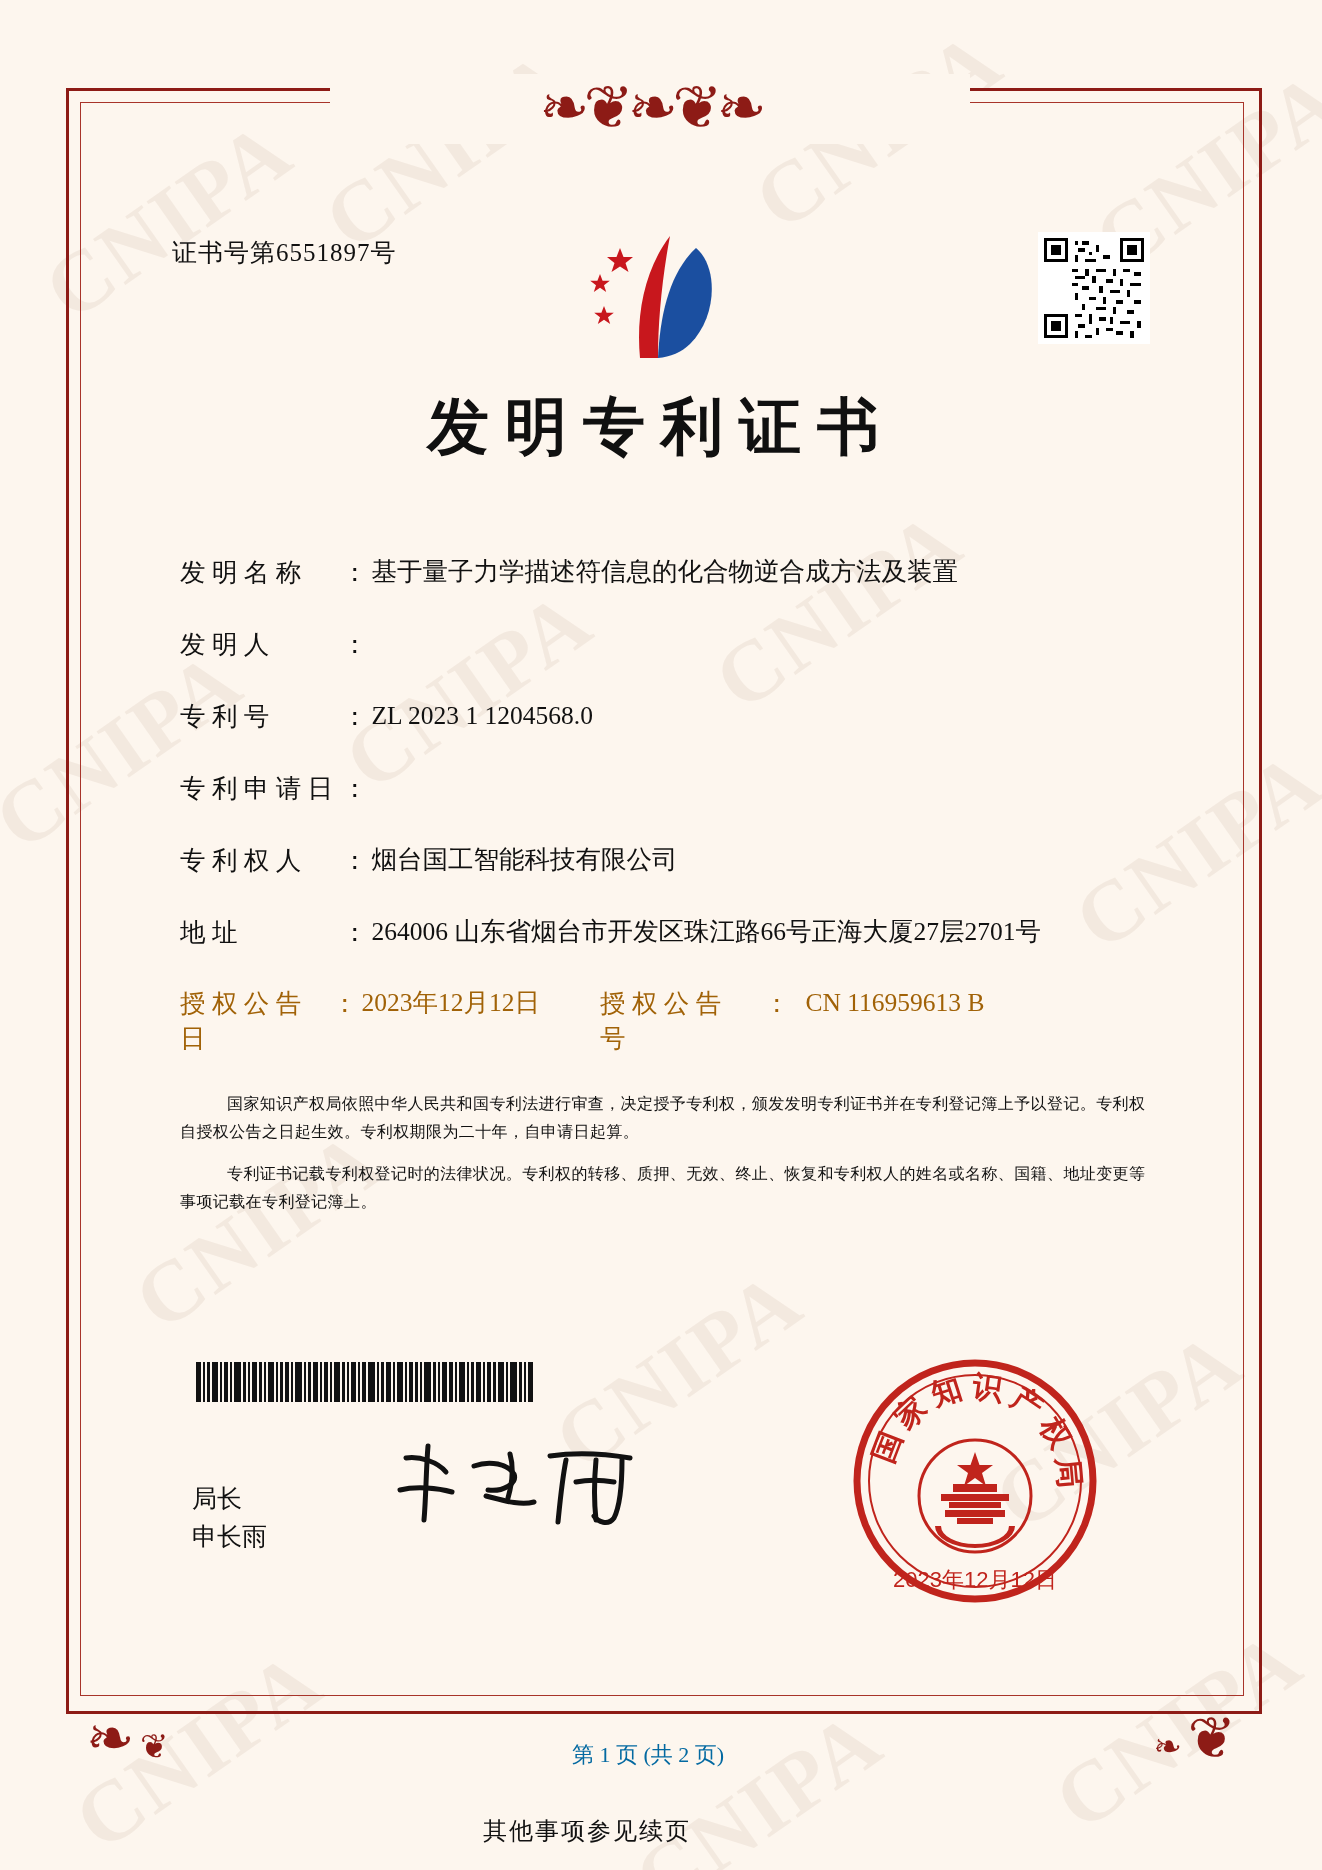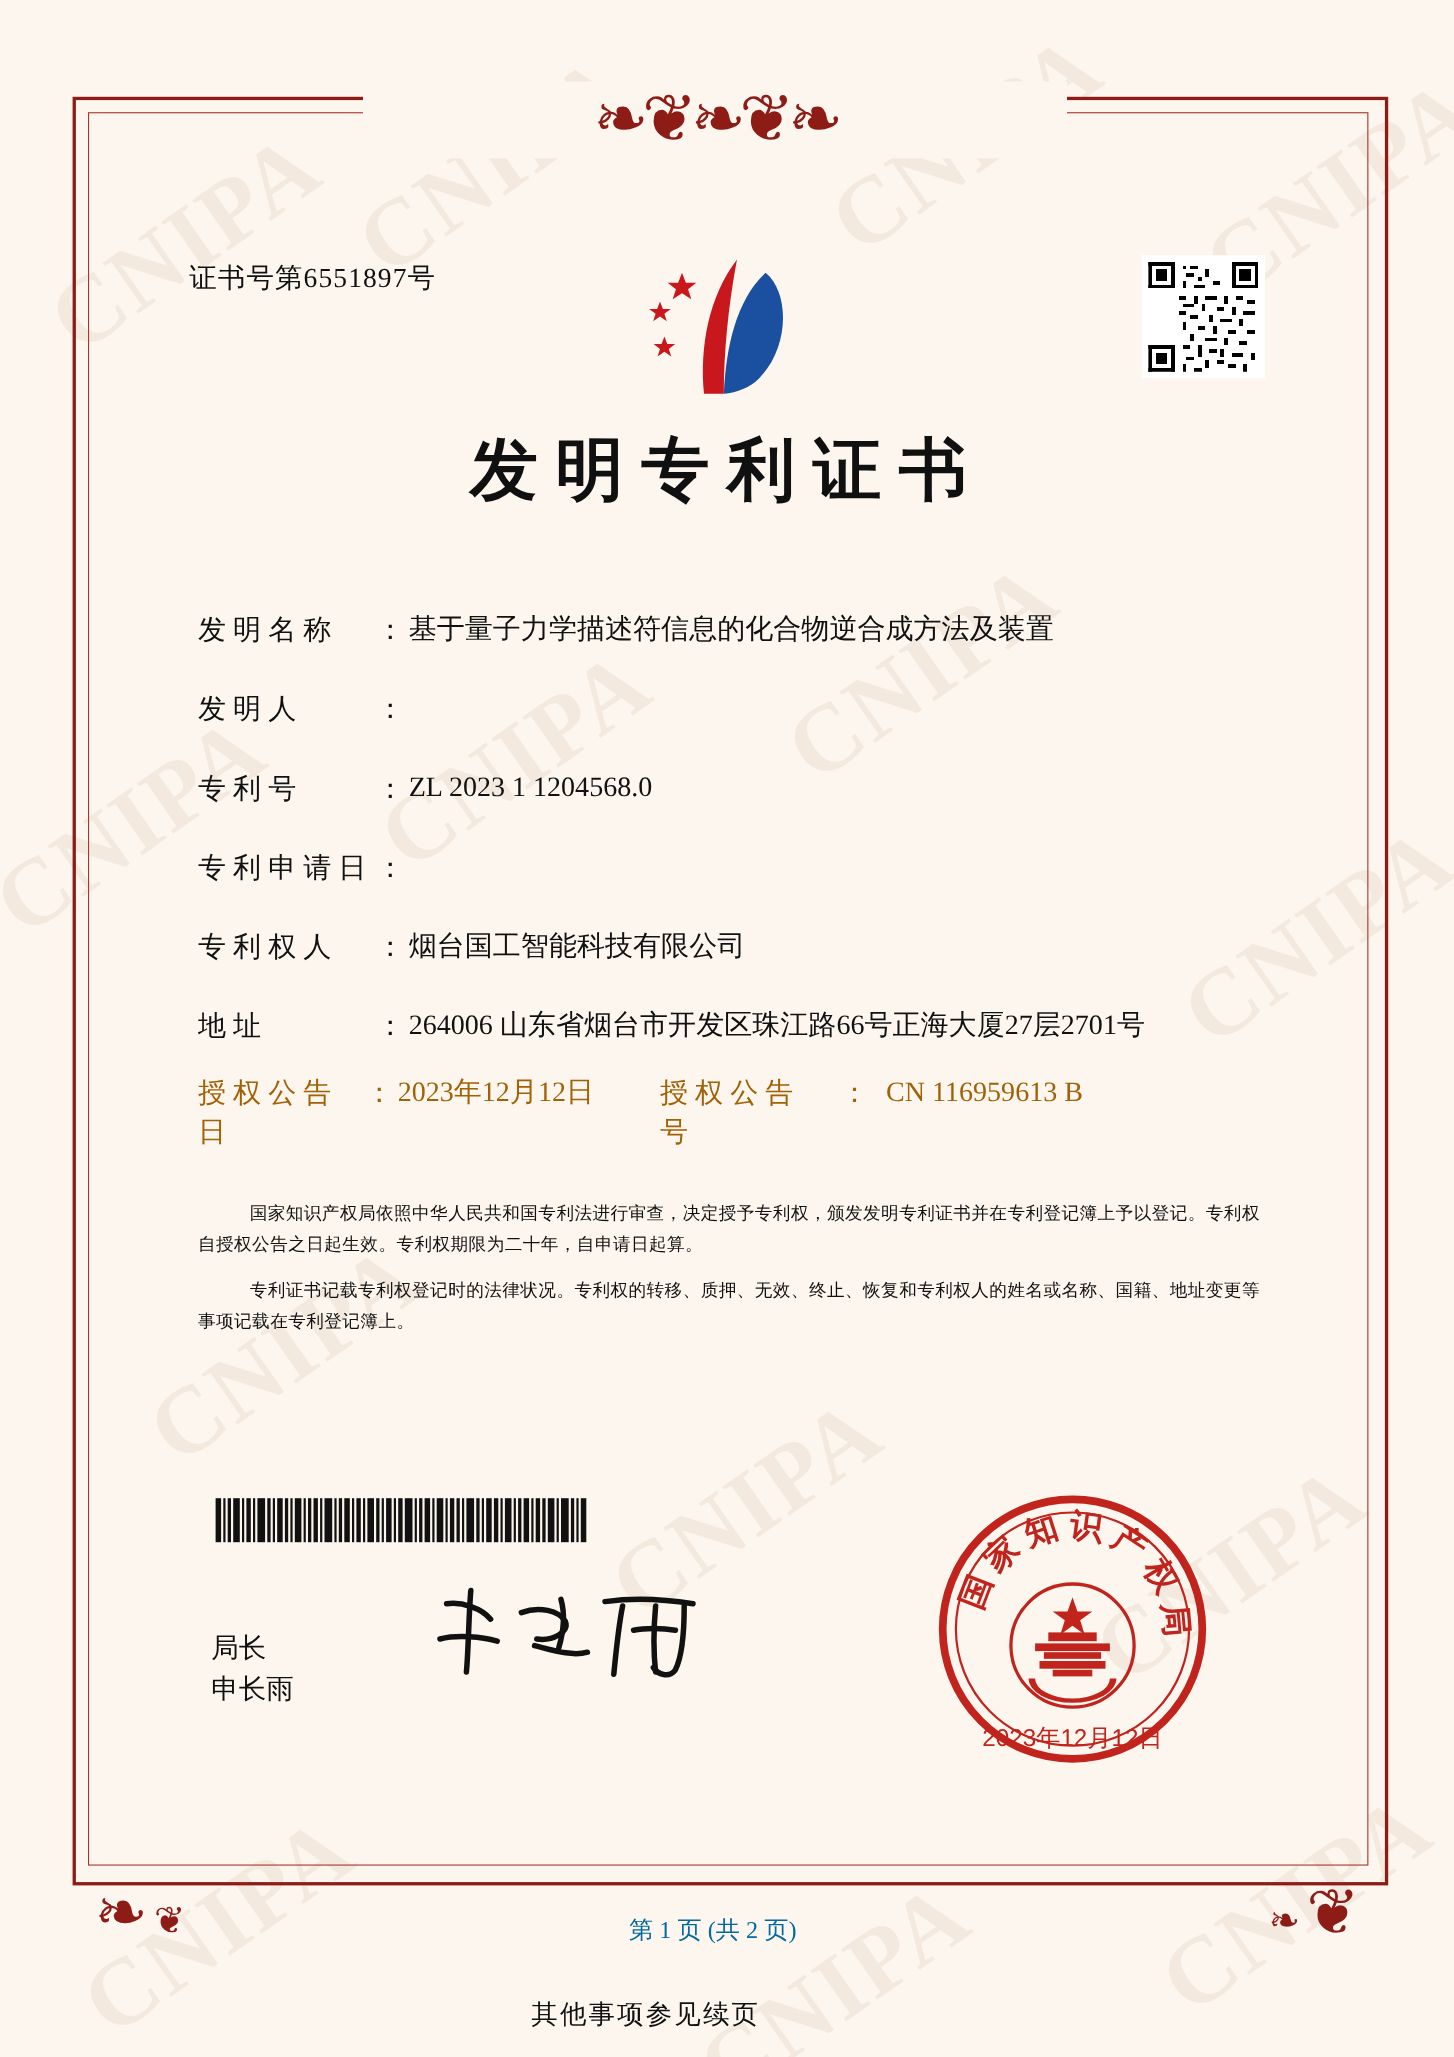--- a/index.html
+++ b/index.html
@@ -266,21 +266,21 @@
       <div class="lbl">专 利 申 请 日</div>
       <div class="colon">：</div>
     </div>
 
     <div class="row">
       <div class="lbl">专 利 权 人</div>
       <div class="colon">：</div>
       <div class="val">烟台国工智能科技有限公司</div>
     </div>
 
-    <div class="row" style="margin-bottom:26px;">
+    <div class="row" style="margin-bottom:36px;">
       <div class="lbl">地 址</div>
       <div class="colon">：</div>
       <div class="val" style="max-width:680px;">264006 山东省烟台市开发区珠江路66号正海大厦27层2701号</div>
     </div>
 
     <div class="row-pub">
       <div class="pub-left">
         <div class="lbl">授 权 公 告 日</div>
         <div class="colon">：</div>
         <div class="val">2023年12月12日</div>

